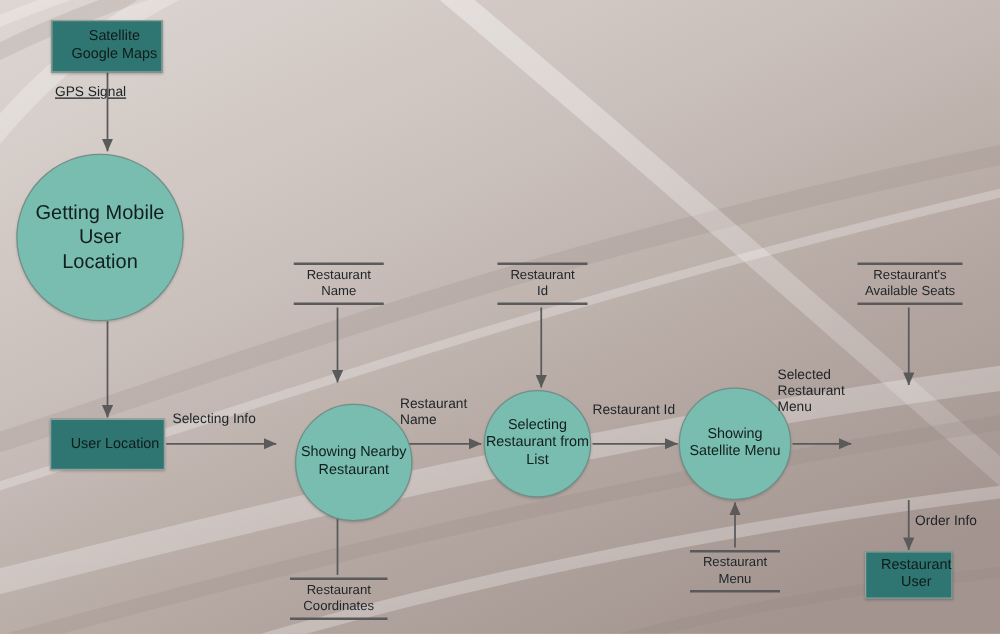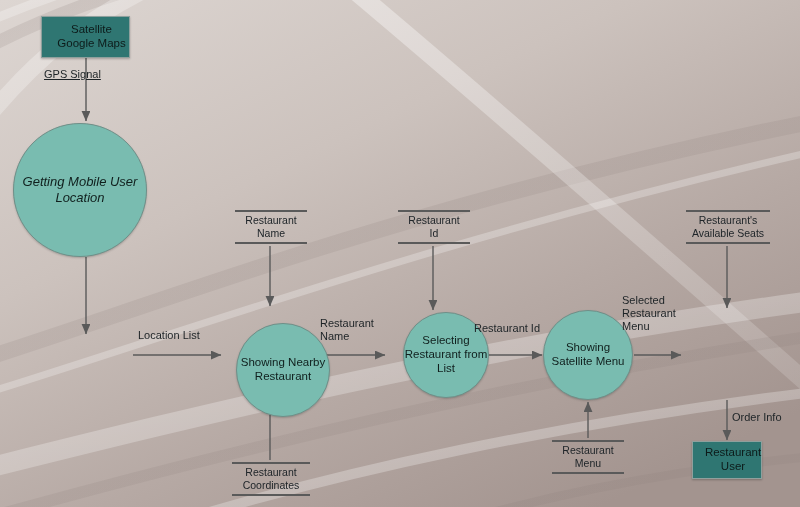--- a/index.html
+++ b/index.html
@@ -26,21 +26,21 @@
 
   
   .process{
     border-radius:50%;
     background:#79bcb0;
     border:1px solid #6f8f88;
     display:flex;align-items:center;justify-content:center;text-align:center;
     color:#101f1d;font-size:11.5px;line-height:1.2;
     box-shadow:0 1px 2px rgba(0,0,0,.18);
   }
-  .process.big{font-size:13px;font-style:italic;}
+  .process.big{font-size:16px;}
 
   
   .store{
     display:flex;align-items:center;justify-content:center;text-align:center;
     color:#20262a;font-size:10.5px;line-height:1.2;
     border-top:2px solid #5a5a5a;
     border-bottom:2px solid #5a5a5a;
   }
 
   
@@ -122,37 +122,40 @@
 
       <line x1="727" y1="400" x2="727" y2="440"></line>
     </g>
   </svg>
 
   <div class="node entity" style="left:41px;top:16px;width:89px;height:42px;">
     <span style="white-space:pre-line;">Satellite
 Google Maps</span>
   </div>
 
+  <div class="node entity" style="left:40px;top:335px;width:92px;height:41px;">
+    <span style="white-space:pre-line;">User Location</span>
+  </div>
 
   <div class="node entity" style="left:692px;top:441px;width:70px;height:38px;">
     <span style="white-space:pre-line;">Restaurant
 User</span>
   </div>
 
   <div class="node process big" style="left:13px;top:123px;width:134px;height:134px;">
     <span style="white-space:pre-line;">Getting Mobile User
 Location</span>
   </div>
 
   <div class="node process" style="left:223px;top:323px;width:94px;height:94px;margin-left:13px;">
     <span style="white-space:pre-line;">Showing Nearby
 Restaurant</span>
   </div>
 
-  <div class="node process" style="left:387px;top:312px;width:86px;height:86px;margin-left:16px;">
+  <div class="node process" style="left:387px;top:312px;width:86px;height:86px;">
     <span style="white-space:pre-line;">Selecting
 Restaurant from
 List</span>
   </div>
 
   <div class="node process" style="left:543px;top:310px;width:90px;height:90px;">
     <span style="white-space:pre-line;">Showing
 Satellite Menu</span>
   </div>
 
@@ -177,21 +180,21 @@
 Coordinates</span>
   </div>
 
   <div class="node store" style="left:552px;top:440px;width:72px;height:34px;">
     <span style="white-space:pre-line;">Restaurant
 Menu</span>
   </div>
 
   <div class="flowlabel" style="left:44px;top:68px;width:100px;text-align:left;text-decoration:underline;">GPS  Signal</div>
 
-  <div class="flowlabel" style="left:138px;top:329px;width:90px;">Location List</div>
+  <div class="flowlabel" style="left:138px;top:329px;width:90px;">Selecting Info</div>
 
   <div class="flowlabel" style="left:320px;top:317px;width:82px;">Restaurant
 Name</div>
 
   <div class="flowlabel" style="left:474px;top:322px;width:90px;">Restaurant Id</div>
 
   <div class="flowlabel" style="left:622px;top:294px;width:80px;">Selected
 Restaurant
 Menu</div>
 

